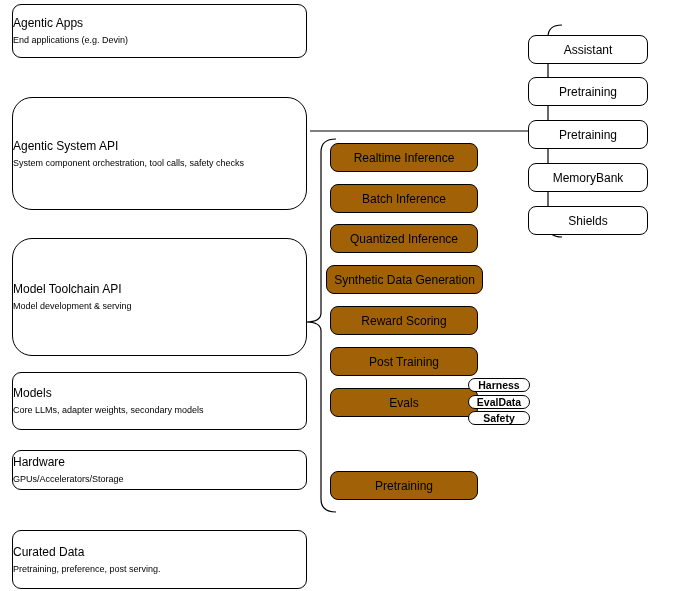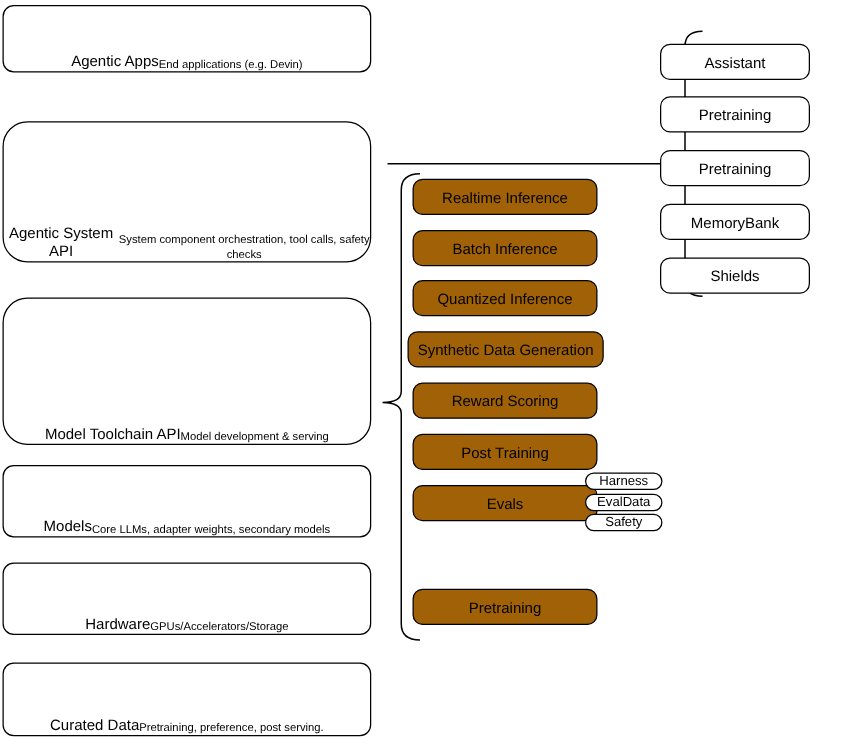--- a/index.html
+++ b/index.html
@@ -2,22 +2,22 @@
 <html><head>
 <meta charset="utf-8">
 <style>
   html,body{margin:0;padding:0;background:#fff;}
   .canvas{
     position:relative;width:682px;height:591px;background:#ffffff;
     font-family:"Liberation Sans",sans-serif;color:#000;overflow:hidden;
   }
   
   .node{
-    position:absolute;left:2px;width:295px;border:1px solid #000;background:#fff;
-    display:flex;flex-direction:row;align-items:flex-end;justify-content:center;
+    position:absolute;left:12px;width:295px;border:1px solid #000;background:#fff;
+    display:flex;flex-direction:column;align-items:flex-start;justify-content:center;
     text-align:center;box-sizing:border-box;z-index:2;
   }
   .r-sm{border-radius:9px;}
   .r-lg{border-radius:20px;margin-top:12px;}
   .title{font-size:12px;line-height:15px;}
   .subtitle{font-size:9px;line-height:12px;margin-top:3px;}
   
   .mbox{
     position:absolute;left:330px;width:148px;height:29px;border:1px solid #000;
     border-radius:8px;background:#a16207;display:flex;align-items:center;justify-content:center;
@@ -27,21 +27,21 @@
   
   .rbox{
     position:absolute;left:528px;width:120px;height:29px;border:1px solid #000;
     border-radius:8px;background:#fff;display:flex;align-items:center;justify-content:center;
     font-size:12px;box-sizing:border-box;z-index:2;text-align:center;
   }
   
   .pill{
     position:absolute;left:468px;width:62px;height:14px;border:1px solid #000;
     border-radius:8px;background:#fff;display:flex;align-items:center;justify-content:center;
-    font-size:10.5px;box-sizing:border-box;z-index:4;text-align:center;
+    font-size:10.5px;box-sizing:border-box;z-index:4;text-align:center;font-weight:bold;
   }
   .connector-layer{position:absolute;left:0;top:0;z-index:1;pointer-events:none;}
 </style>
 </head>
 <body>
 
 <div class="canvas">
 
   <svg class="connector-layer" width="682" height="591" viewBox="0 0 682 591">
 
@@ -65,21 +65,21 @@
   <div class="node r-lg" style="top:226px;height:118px">
     <div class="title">Model Toolchain API</div>
     <div class="subtitle">Model development &amp; serving</div>
   </div>
 
   <div class="node r-sm" style="top:372px;height:58px">
     <div class="title">Models</div>
     <div class="subtitle">Core LLMs, adapter weights, secondary models</div>
   </div>
 
-  <div class="node r-sm" style="top:450px;height:58px">
+  <div class="node r-sm" style="top:450px;height:40px">
     <div class="title">Hardware</div>
     <div class="subtitle">GPUs/Accelerators/Storage</div>
   </div>
 
   <div class="node r-sm" style="top:530px;height:59px">
     <div class="title">Curated Data</div>
     <div class="subtitle">Pretraining, preference, post serving.</div>
   </div>
 
   <div class="mbox" style="top:143px">

